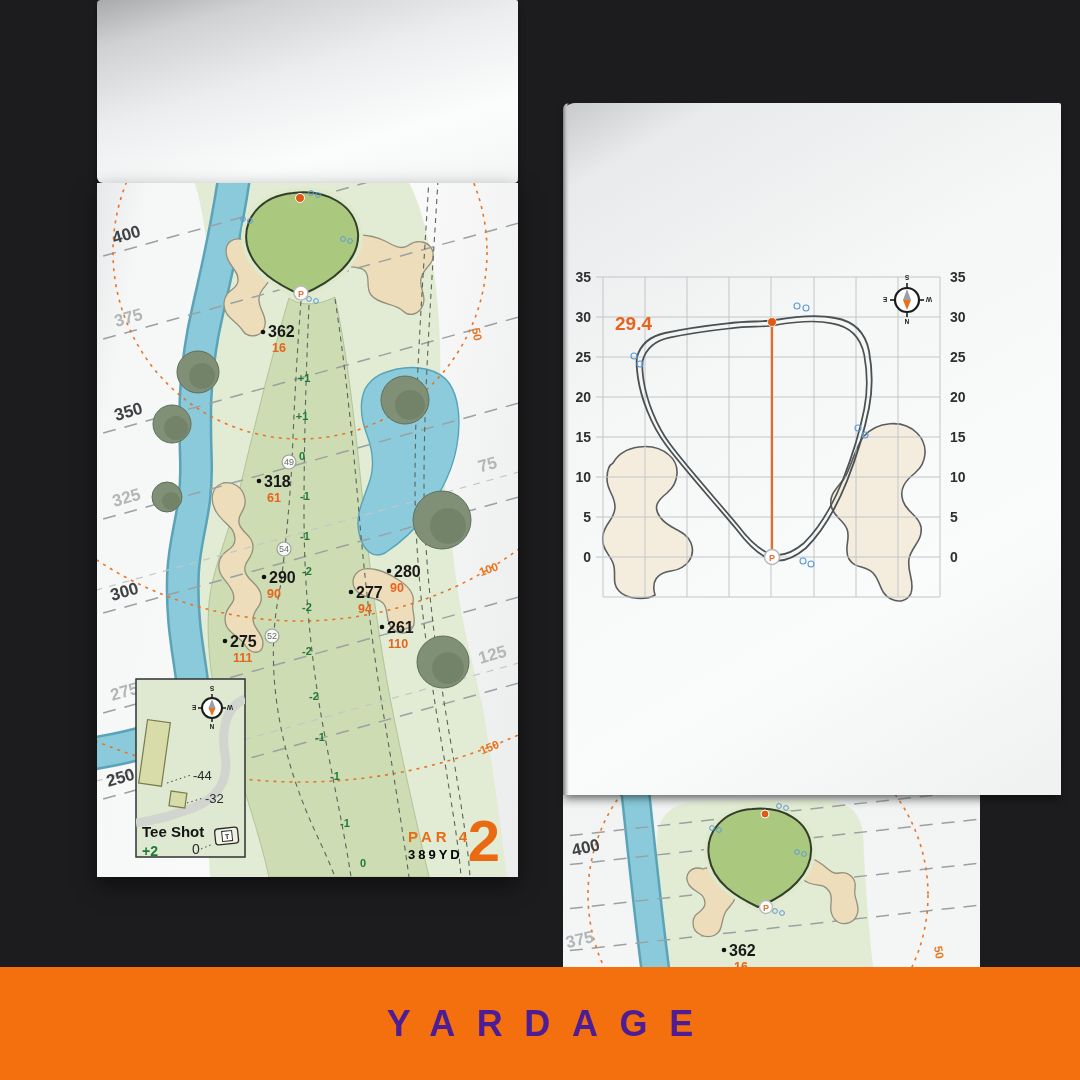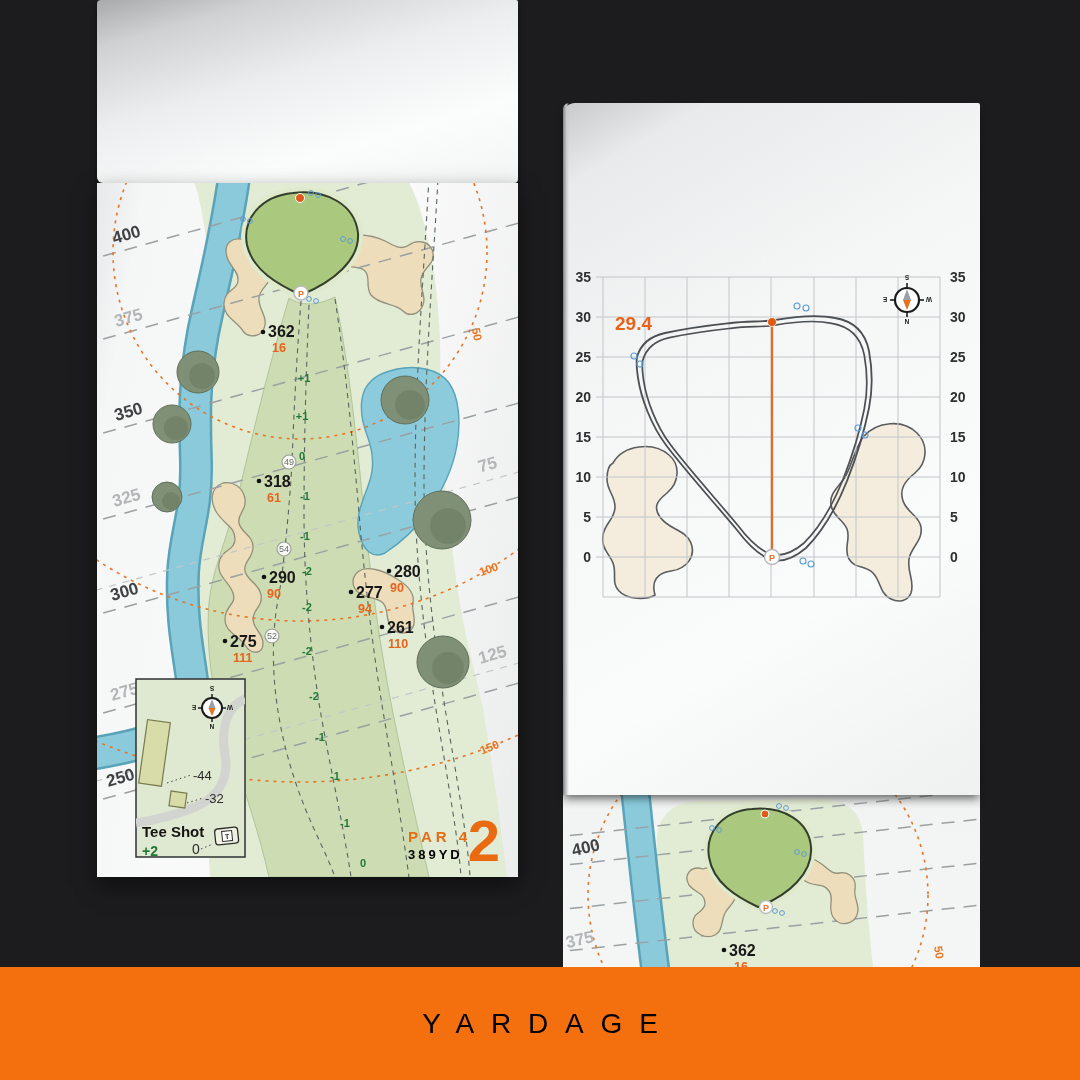--- a/index.html
+++ b/index.html
@@ -8,31 +8,31 @@
   .booklet{position:absolute;}
   .booklet-left{left:97px;top:0;width:421px;height:877px;}
   .flip-page{position:absolute;left:0;top:0;width:421px;height:183px;
     background:linear-gradient(164deg,#a8aaab 0%,#cfd1d2 16%,#ecedee 42%,#fbfcfc 72%,#f4f5f5 100%);
     border-radius:4px 2px 4px 6px;
     box-shadow:0 4px 8px -2px rgba(0,0,0,.6);}
   .map-page{position:absolute;left:0;top:183px;width:421px;height:694px;
     background:linear-gradient(100deg,#e7e8e9 0%,#f5f6f6 9%,#fbfbfb 55%,#ebecec 100%);
     box-shadow:0 8px 20px rgba(0,0,0,.5);}
   .booklet-right{left:563px;top:103px;width:417px;height:977px;}
-  .green-page{position:absolute;left:0;top:0;width:417px;height:692px;
+  .green-page{position:absolute;left:0;top:0;width:498px;height:692px;
     background:linear-gradient(150deg,#c7c9ca 0%,#e9eaeb 9%,#f5f6f6 35%,#fafbfb 70%,#eff0f0 100%);
     border-radius:12px 2px 0 0;
     box-shadow:0 5px 9px -2px rgba(0,0,0,.55);z-index:2;}
   .green-page::before{content:"";position:absolute;left:0;top:0;bottom:0;width:6px;
     background:linear-gradient(90deg,#808283,#c8caca 55%,rgba(200,200,200,0));border-radius:12px 0 0 0;}
   .next-page{position:absolute;left:0;top:692px;width:417px;height:285px;
     background:linear-gradient(180deg,#dcdddd 0%,#f2f3f3 5%,#f6f7f7 100%);z-index:1;}
   .banner{position:absolute;left:0;top:967px;width:1080px;height:113px;background:#f4700f;
     display:flex;align-items:center;justify-content:center;z-index:20;}
-  .banner span{color:#000000;font-size:28px;font-weight:normal;letter-spacing:.60em;text-indent:.60em;}
+  .banner span{color:#4c1d95;font-size:36px;font-weight:bold;letter-spacing:.60em;text-indent:.60em;}
   svg{display:block;}
   svg text{font-family:"Liberation Sans","DejaVu Sans",sans-serif;}
   .dist{font-size:16px;font-weight:bold;fill:#181818;}
   .carry{font-size:12.5px;font-weight:bold;fill:#e8631c;}
   .slope{font-size:11px;font-weight:bold;fill:#1f7a38;text-anchor:middle;}
   .contour-dark{font-size:17px;font-weight:bold;fill:#3f4244;text-anchor:middle;}
   .contour-light{font-size:17px;font-weight:bold;fill:#b3b6b7;text-anchor:middle;}
   .arclabel{font-size:11.5px;font-weight:bold;fill:#e8751f;text-anchor:middle;}
   .circnum{font-size:9px;fill:#6a6f6a;text-anchor:middle;}
   .axis{font-size:14px;font-weight:bold;fill:#2e2f30;}

